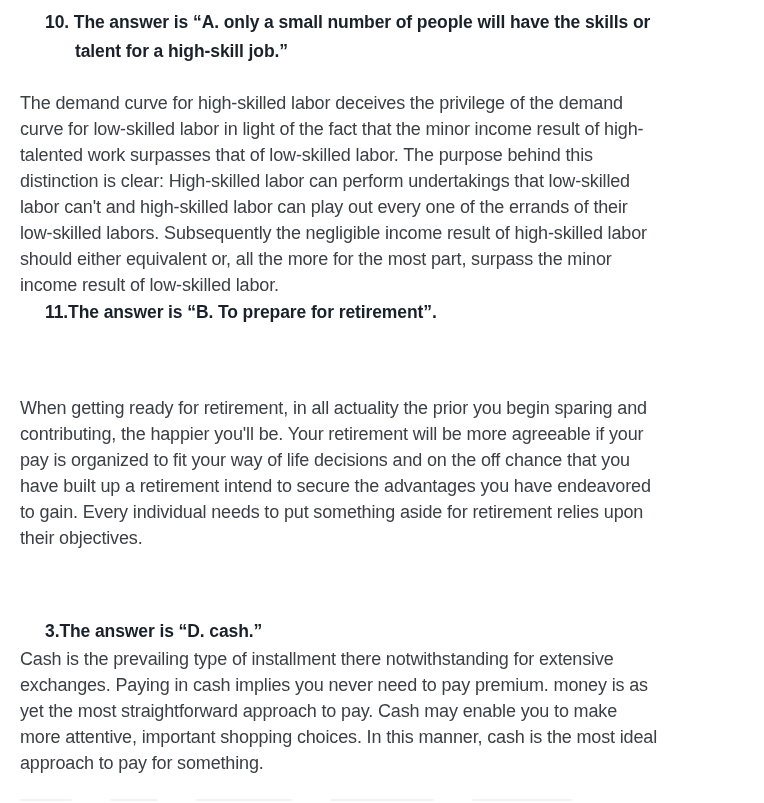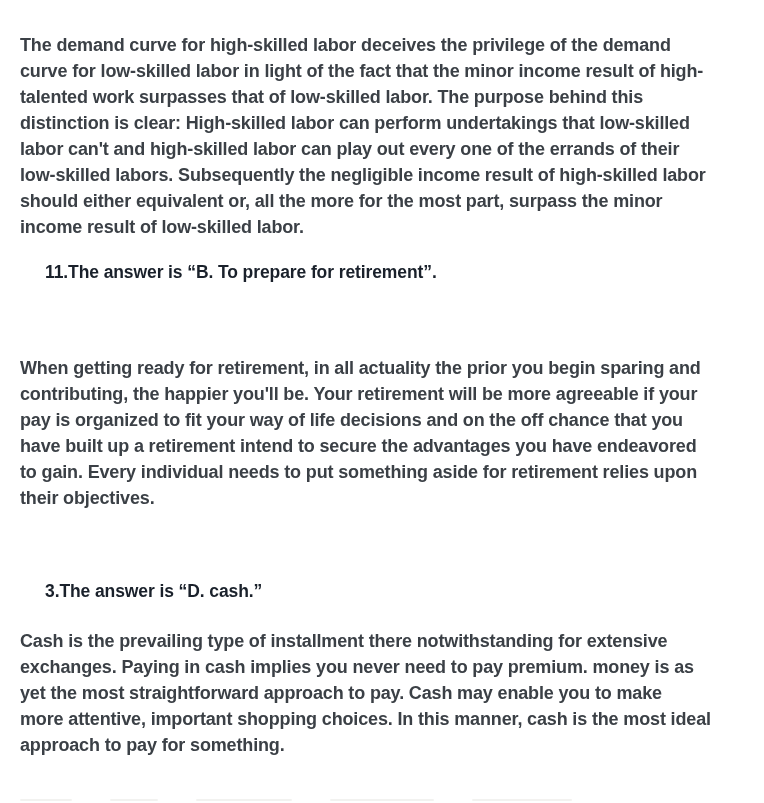--- a/index.html
+++ b/index.html
@@ -28,28 +28,27 @@
     text-indent: -30px;   
     white-space: pre-line;
     letter-spacing: -0.1px;
   }
   .answer-paragraph {
     font-size: 18px;
     line-height: 26px;
     white-space: pre-line;
     letter-spacing: -0.15px;
     max-width: 732px;
-    font-weight: bold;
   }
   .sec10 .answer-heading { margin-top: 0; }
   .sec10 .answer-paragraph { margin-top: 24px; }
-  .sec11 .answer-heading { margin-top: 18px; }
+  .sec11 .answer-heading { margin-top: 0; }
   .sec11 .answer-paragraph { margin-top: 68px; }
   .sec12 .answer-heading { margin-top: 66px; }
-  .sec12 .answer-paragraph { margin-top: 22px; }
+  .sec12 .answer-paragraph { }
   
   .bottom-clip-artifact {
     position: absolute;
     left: 20px;
     bottom: 1px;
     width: 720px;
     height: 3px;
     display: flex;
     gap: 38px;
     opacity: 0.55;
@@ -65,20 +64,22 @@
   .bottom-clip-artifact span:nth-child(3) { width: 96px; }
   .bottom-clip-artifact span:nth-child(4) { width: 104px; }
   .bottom-clip-artifact span:nth-child(5) { width: 100px; }
 </style>
 </head>
 <body>
 
 <div class="page">
 
   <section class="sec10">
+    <div class="answer-heading">10. The answer is “A. only a small number of people will have the skills or
+talent for a high-skill job.”</div>
     <p class="answer-paragraph">The demand curve for high-skilled labor deceives the privilege of the demand
 curve for low-skilled labor in light of the fact that the minor income result of high-
 talented work surpasses that of low-skilled labor. The purpose behind this
 distinction is clear: High-skilled labor can perform undertakings that low-skilled
 labor can't and high-skilled labor can play out every one of the errands of their
 low-skilled labors. Subsequently the negligible income result of high-skilled labor
 should either equivalent or, all the more for the most part, surpass the minor
 income result of low-skilled labor.</p>
   </section>
 

